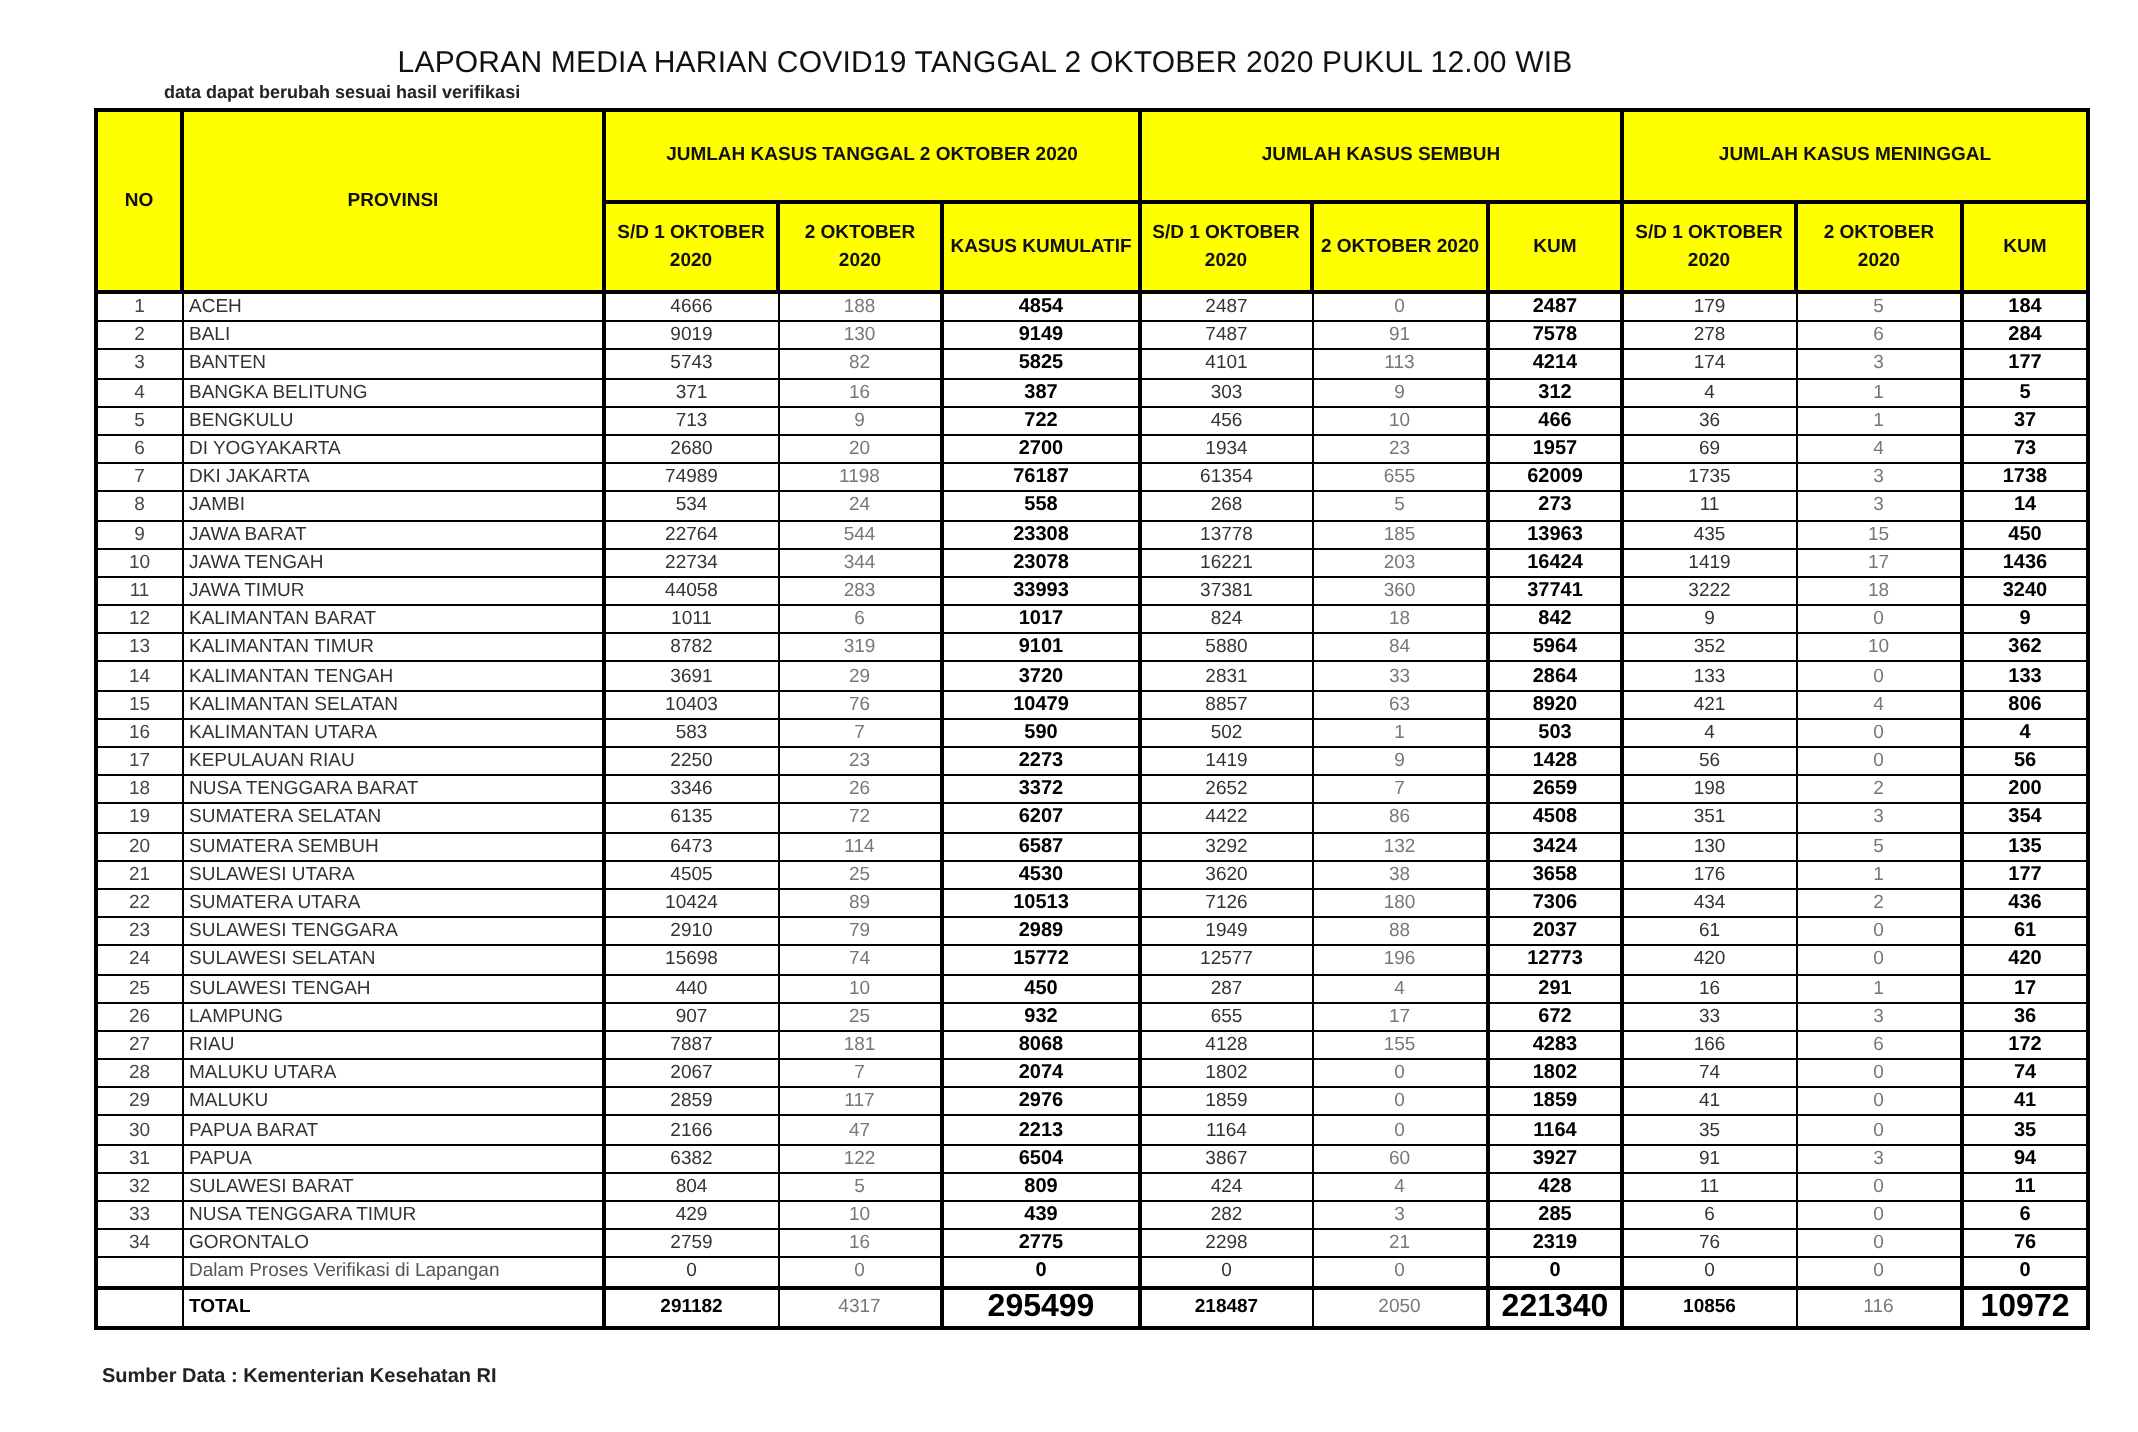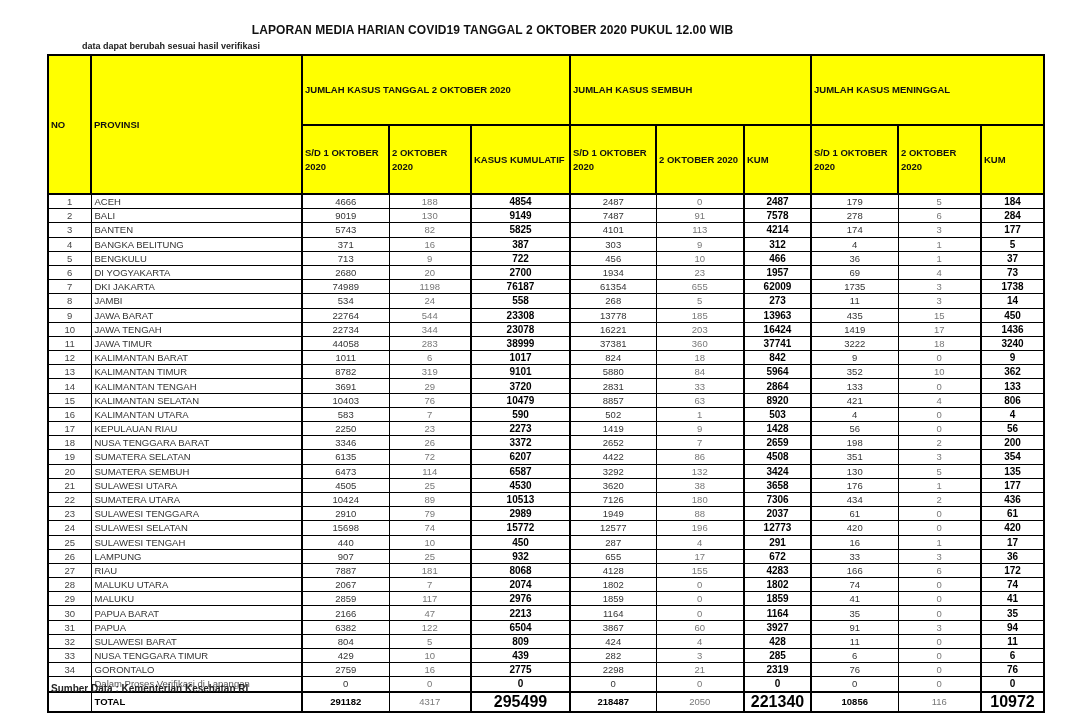--- a/index.html
+++ b/index.html
@@ -1,21 +1,21 @@
 <!DOCTYPE html>
 <html><head>
 <meta charset="utf-8">
 <style>
   html, body { margin: 0; padding: 0; background: #ffffff; }
   body { width: 1069px; height: 716px; position: relative; overflow: hidden; font-family: "Liberation Sans", sans-serif; color: #111; }
-  .title { position: absolute; left: 0; width: 961px; top: 23px; text-align: center; font-weight: bold; font-size: 12px; letter-spacing: 0.1px; }
+  .title { position: absolute; left: 0; width: 961px; top: 23px; text-align: center; font-weight: normal; font-size: 15px; letter-spacing: 0.1px; }
   .title span { position: relative; left: 12px; }
   .note { position: absolute; left: 82px; top: 41px; font-size: 9px; font-weight: bold; color: #222; }
   table { position: absolute; left: 47px; top: 54px; border-collapse: collapse; table-layout: fixed; border: 2px solid #000; }
-  th { background: #ffff00; border: 2px solid #000; font-weight: bold; font-size: 9.5px; text-align: left; vertical-align: middle; padding: 12px 2px; line-height: 14px; }
+  th { background: #ffff00; border: 2px solid #000; font-weight: bold; font-size: 9.5px; text-align: center; vertical-align: middle; padding: 0 2px; line-height: 14px; }
   th.grp { height: 44px; }
   th.sub { height: 43px; }
   td { border: 1px solid #000; font-family: "Liberation Sans", sans-serif; font-size: 9.5px; height: 13.2px; padding: 0 2px; line-height: 13px; white-space: nowrap; overflow: hidden; }
   td.no { text-align: center; color: #444; }
   td.prov { text-align: left; color: #333; padding-left: 3px; }
   td.num { text-align: center; color: #333; }
   td.new { text-align: center; color: #777; }
   td.kum { text-align: center; font-weight: bold; color: #000; font-size: 10px; }
   td.thick-l { border-left: 2px solid #000; }
   td.thick-r { border-right: 2px solid #000; }
@@ -195,21 +195,21 @@
         <td class="kum thick-l thick-r">16424</td>
         <td class="num">1419</td>
         <td class="new">17</td>
         <td class="kum thick-l">1436</td>
       </tr>
       <tr>
         <td class="no">11</td>
         <td class="prov">JAWA TIMUR</td>
         <td class="num thick-l">44058</td>
         <td class="new">283</td>
-        <td class="kum thick-l thick-r">38999</td>
+        <td class="kum thick-l thick-r">33993</td>
         <td class="num">37381</td>
         <td class="new">360</td>
         <td class="kum thick-l thick-r">37741</td>
         <td class="num">3222</td>
         <td class="new">18</td>
         <td class="kum thick-l">3240</td>
       </tr>
       <tr>
         <td class="no">12</td>
         <td class="prov">KALIMANTAN BARAT</td>

